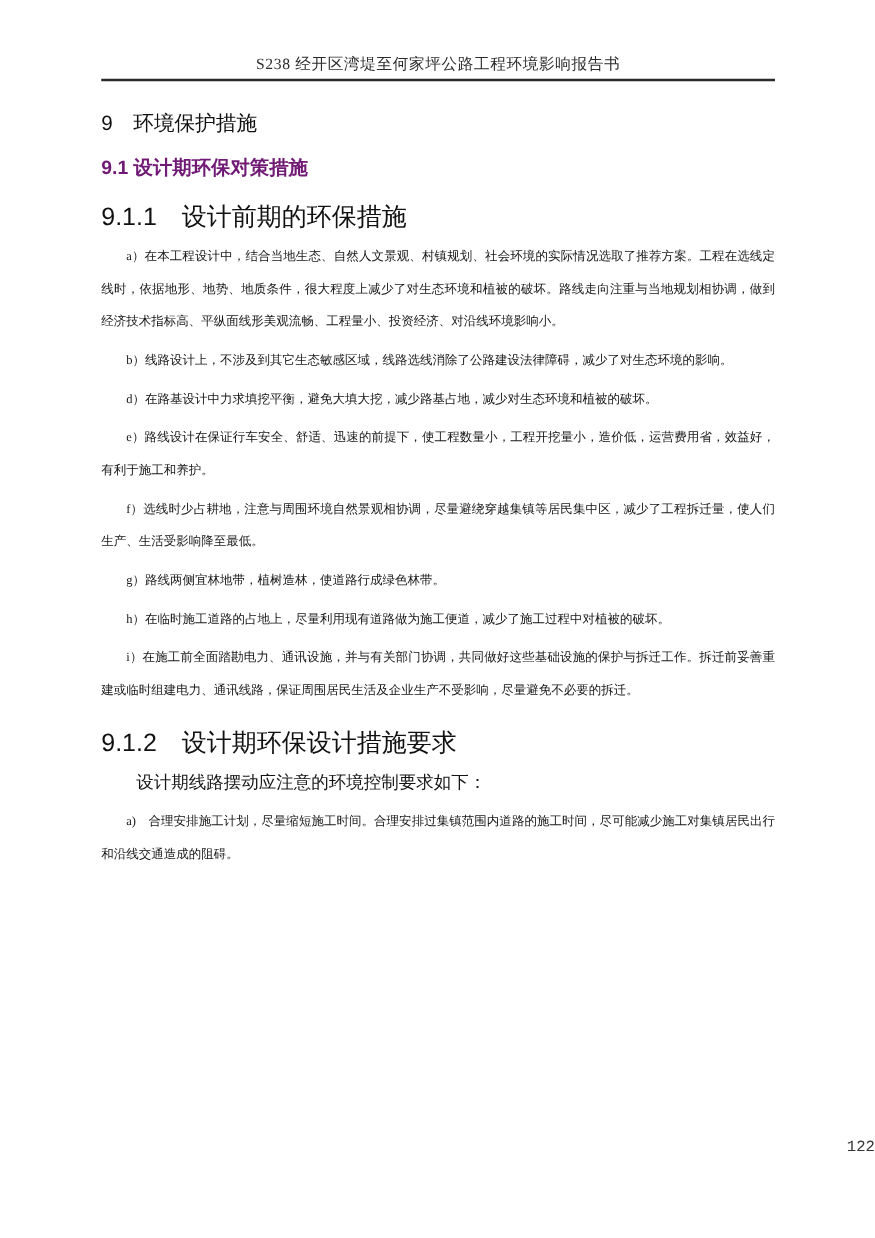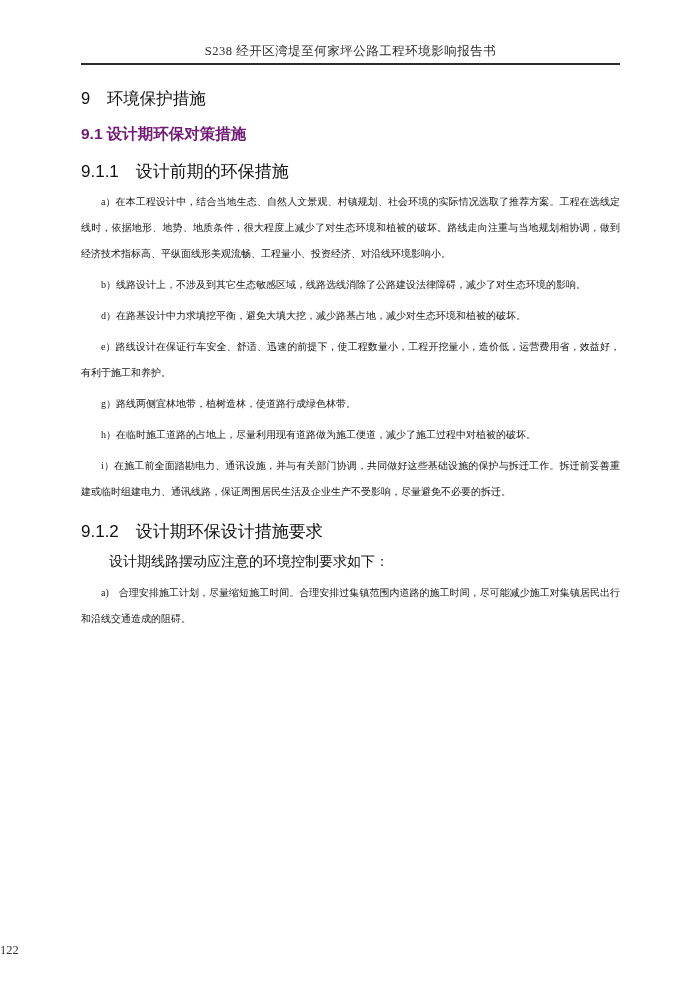--- a/index.html
+++ b/index.html
@@ -42,21 +42,21 @@
   }
   h2.sec {
     font-family: "Liberation Sans", "DejaVu Sans", sans-serif;
     font-size: 15.5px;
     font-weight: 600;
     color: #701a75;
     margin: 14px 0 0 0;
   }
   h3.sub {
     font-family: "Liberation Sans", "DejaVu Sans", sans-serif;
-    font-size: 17px;
+    font-size: 20px;
     font-weight: 500;
     color: #111;
     margin: 15px 0 6px 0;
   }
   p.body-para {
     font-size: 10px;
     line-height: 26px;
     text-align: justify;
     text-indent: 2em;
     margin: 5px 0;
@@ -65,22 +65,23 @@
   p.intro-para {
     font-size: 14px;
     line-height: 26px;
     text-indent: 2em;
     margin: 5px 0;
     color: #151515;
   }
   .footer {
     position: absolute;
     left: 0; right: 0;
-    bottom: 32px;
-    text-align: left;
+    bottom: 64px;
+    text-align: right;
+    font-family: Liberation Mono, monospace;
   }
   .page-number {
     font-size: 12.5px;
     color: #333;
   }
 </style>
 </head>
 <body>
 
 <div class="page">
@@ -95,20 +96,21 @@
     <h1 class="ch">9　环境保护措施</h1>
 
     <h2 class="sec">9.1 设计期环保对策措施</h2>
 
     <h3 class="sub">9.1.1　设计前期的环保措施</h3>
 
     <p class="body-para">a）在本工程设计中，结合当地生态、自然人文景观、村镇规划、社会环境的实际情况选取了推荐方案。工程在选线定线时，依据地形、地势、地质条件，很大程度上减少了对生态环境和植被的破坏。路线走向注重与当地规划相协调，做到经济技术指标高、平纵面线形美观流畅、工程量小、投资经济、对沿线环境影响小。</p>
     <p class="body-para">b）线路设计上，不涉及到其它生态敏感区域，线路选线消除了公路建设法律障碍，减少了对生态环境的影响。</p>
     <p class="body-para">d）在路基设计中力求填挖平衡，避免大填大挖，减少路基占地，减少对生态环境和植被的破坏。</p>
     <p class="body-para">e）路线设计在保证行车安全、舒适、迅速的前提下，使工程数量小，工程开挖量小，造价低，运营费用省，效益好，有利于施工和养护。</p>
+    <p class="body-para">f）选线时少占耕地，注意与周围环境自然景观相协调，尽量避绕穿越集镇等居民集中区，减少了工程拆迁量，使人们生产、生活受影响降至最低。</p>
     <p class="body-para">g）路线两侧宜林地带，植树造林，使道路行成绿色林带。</p>
     <p class="body-para">h）在临时施工道路的占地上，尽量利用现有道路做为施工便道，减少了施工过程中对植被的破坏。</p>
     <p class="body-para">i）在施工前全面踏勘电力、通讯设施，并与有关部门协调，共同做好这些基础设施的保护与拆迁工作。拆迁前妥善重建或临时组建电力、通讯线路，保证周围居民生活及企业生产不受影响，尽量避免不必要的拆迁。</p>
 
     <h3 class="sub">9.1.2　设计期环保设计措施要求</h3>
 
     <p class="intro-para">设计期线路摆动应注意的环境控制要求如下：</p>
 
     <p class="body-para">a)　合理安排施工计划，尽量缩短施工时间。合理安排过集镇范围内道路的施工时间，尽可能减少施工对集镇居民出行和沿线交通造成的阻碍。</p>
 

